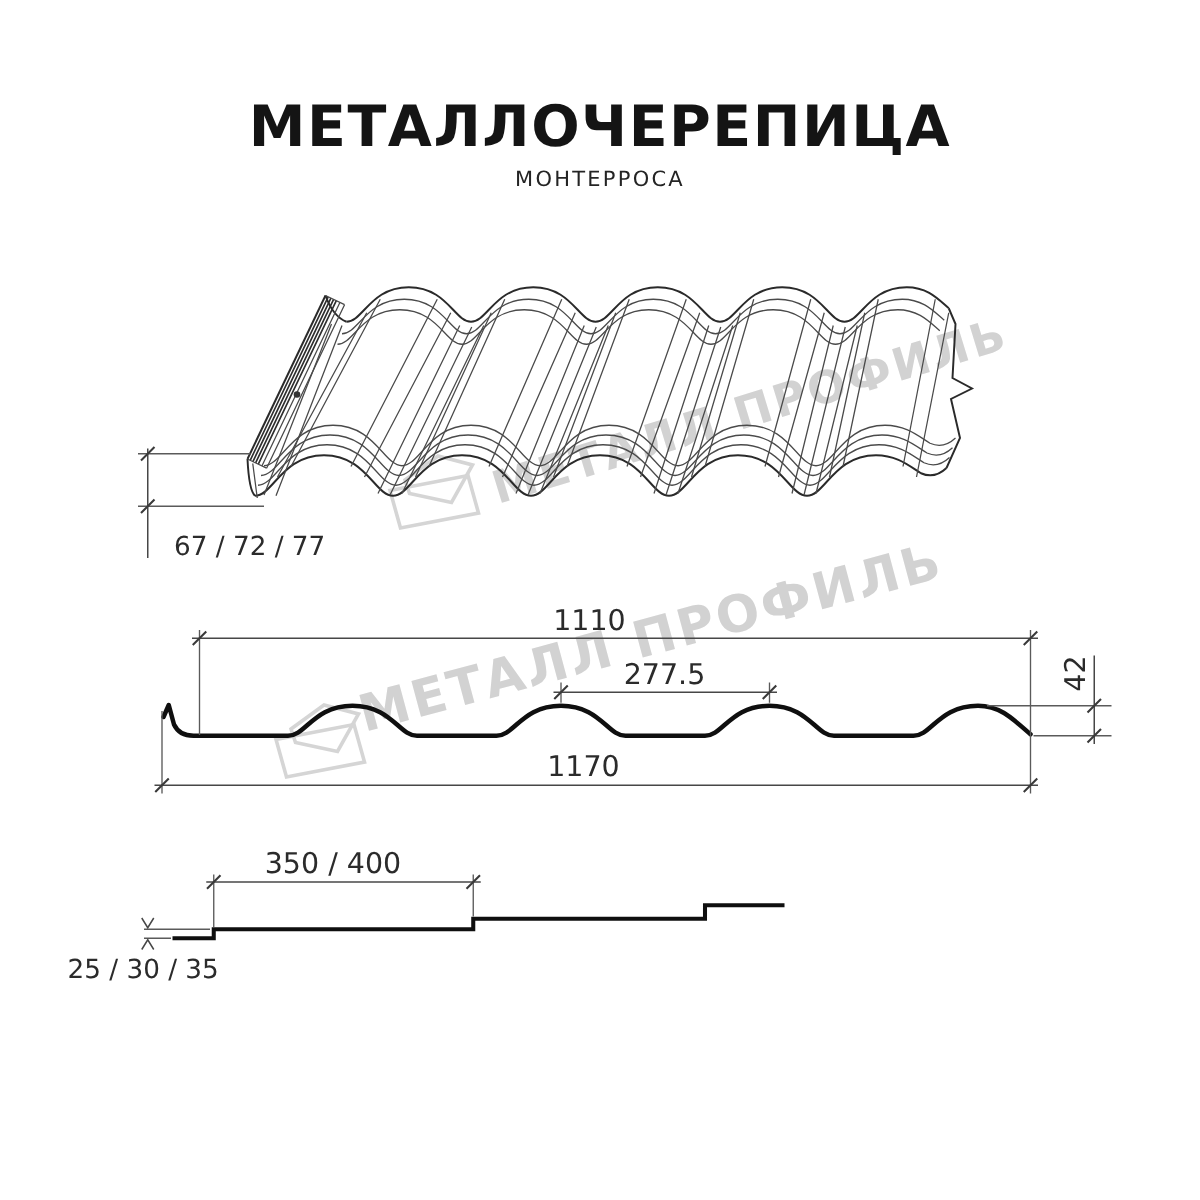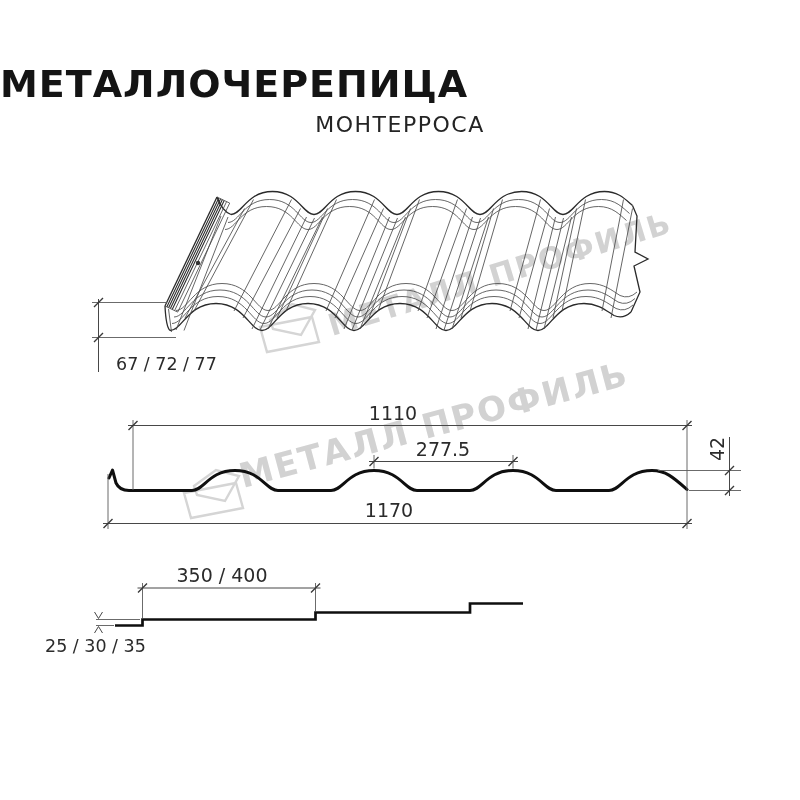--- a/index.html
+++ b/index.html
@@ -2,27 +2,27 @@
 <html><head>
 <meta charset="utf-8">
 <style>
   html,body{margin:0;padding:0;}
   body{
     width:800px;height:800px;position:relative;background:#ffffff;
     font-family:"DejaVu Sans","Liberation Sans",sans-serif;
     overflow:hidden;
   }
   .title{
-    position:absolute;left:0;top:64px;width:800px;text-align:left;
+    position:absolute;left:0;top:64px;width:800px;text-align:center;
     font-size:38px;font-weight:bold;letter-spacing:1px;color:#141414;
     line-height:1.1;
   }
   .subtitle{
     position:absolute;left:0;top:112px;width:800px;text-align:center;
-    font-size:22px;font-weight:normal;letter-spacing:1.5px;color:#242424;
+    font-size:14px;font-weight:normal;letter-spacing:1.5px;color:#242424;
   }
   svg{position:absolute;left:0;top:0;}
   .ink-thin{stroke:#4a4a4a;stroke-width:.85;fill:none;}
   .ink-edge{stroke:#2a2a2a;stroke-width:1.3;fill:none;}
   .profile-thick{stroke:#0f0f0f;stroke-width:3;fill:none;stroke-linejoin:round;stroke-linecap:round;}
   .step-thick{stroke:#0f0f0f;stroke-width:2.7;fill:none;stroke-linejoin:miter;}
   .dim{stroke:#474747;stroke-width:1;fill:none;}
   .dim-ext{stroke:#5a5a5a;stroke-width:.9;fill:none;}
   .tick{stroke:#3a3a3a;stroke-width:1.4;fill:none;}
   .dim-text{font-size:19px;fill:#2b2b2b;}

